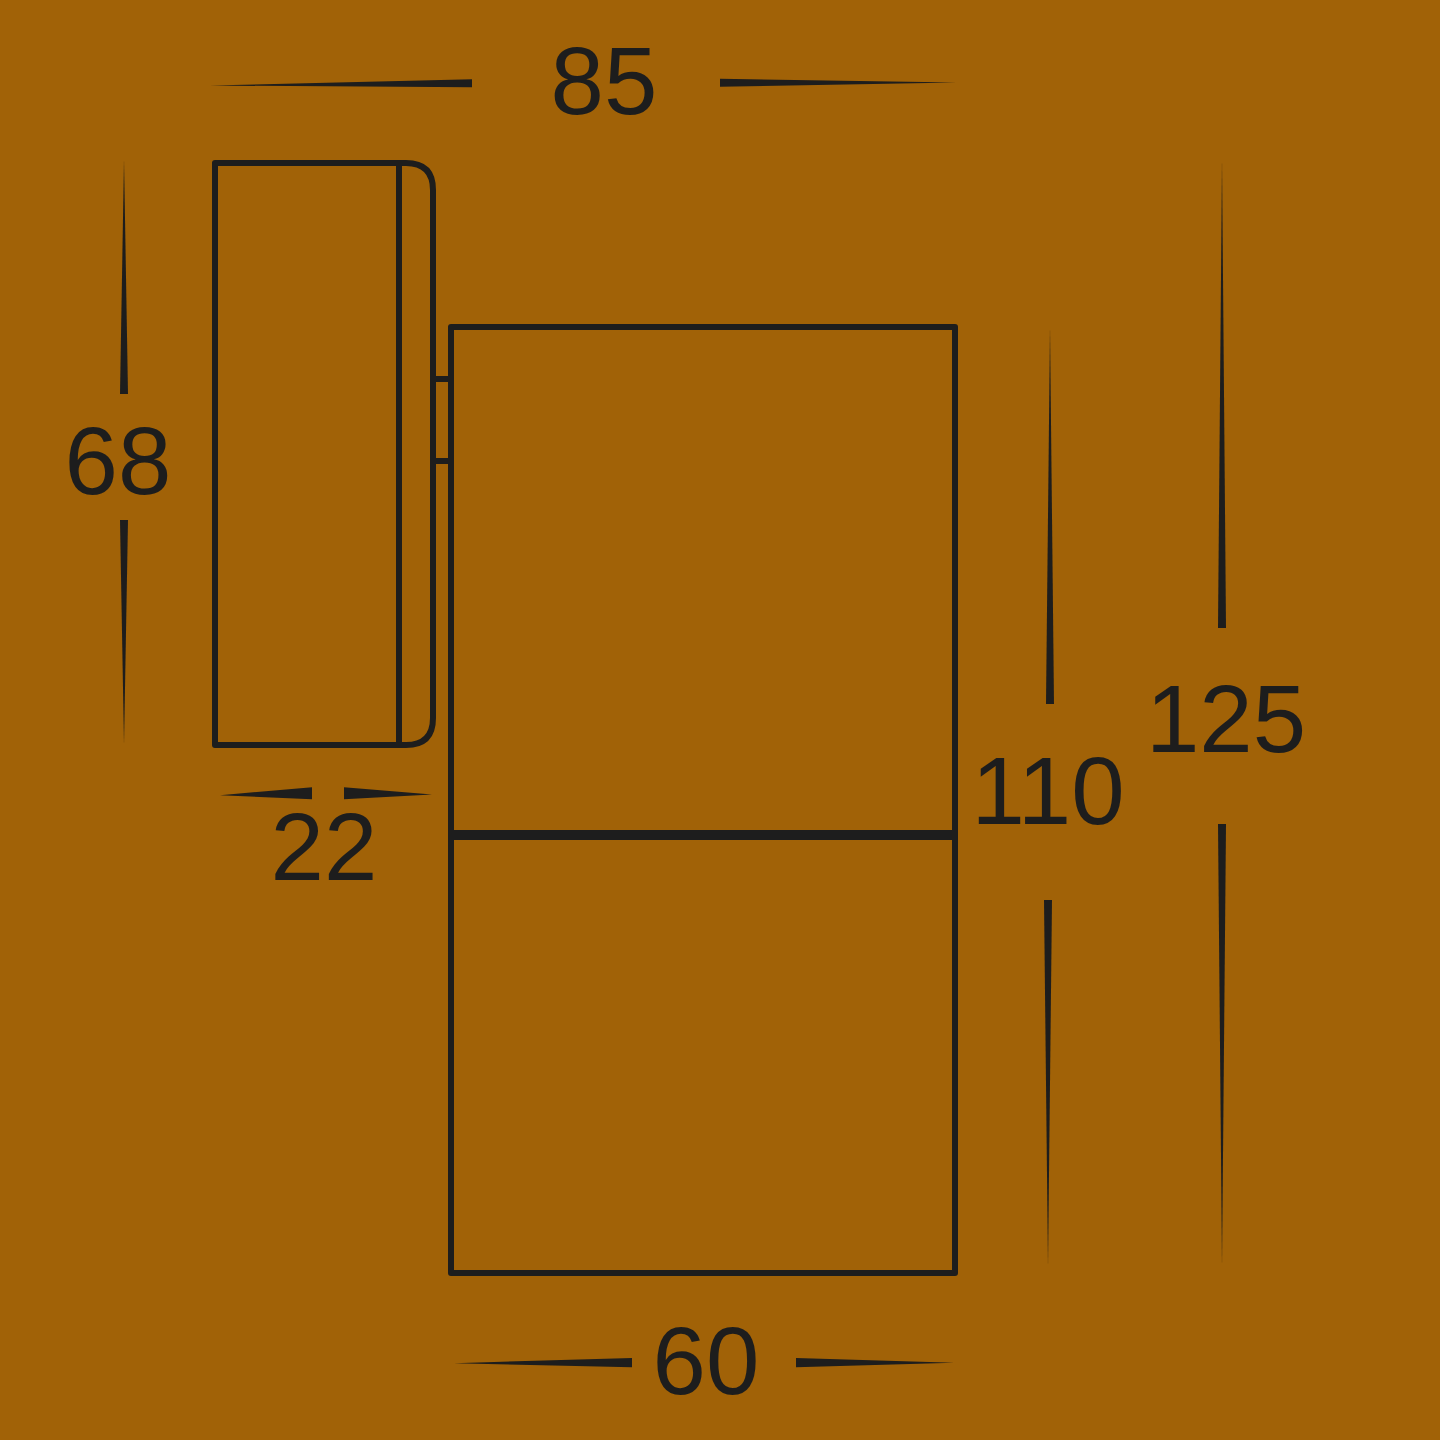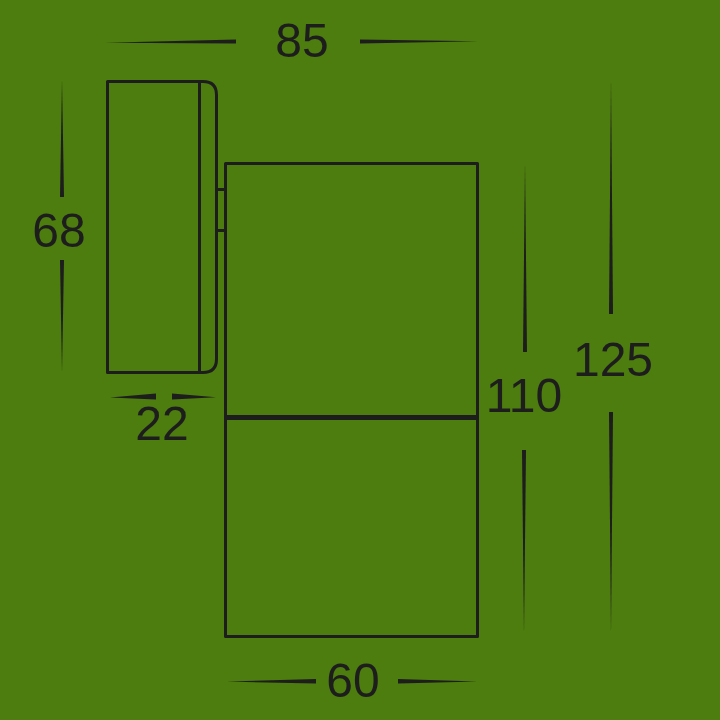--- a/index.html
+++ b/index.html
@@ -4,21 +4,21 @@
 <style>
   html, body {
     margin: 0;
     padding: 0;
     background: #ffffff;
   }
   .canvas {
     position: relative;
     width: 720px;
     height: 720px;
-    background: #4d7c0f;
+    background: #a16207;
     overflow: hidden;
   }
   svg {
     display: block;
   }
   .dim-label {
     font-family: "Liberation Sans", sans-serif;
     font-size: 48px;
     font-weight: 400;
     fill: #1d1d1d;

